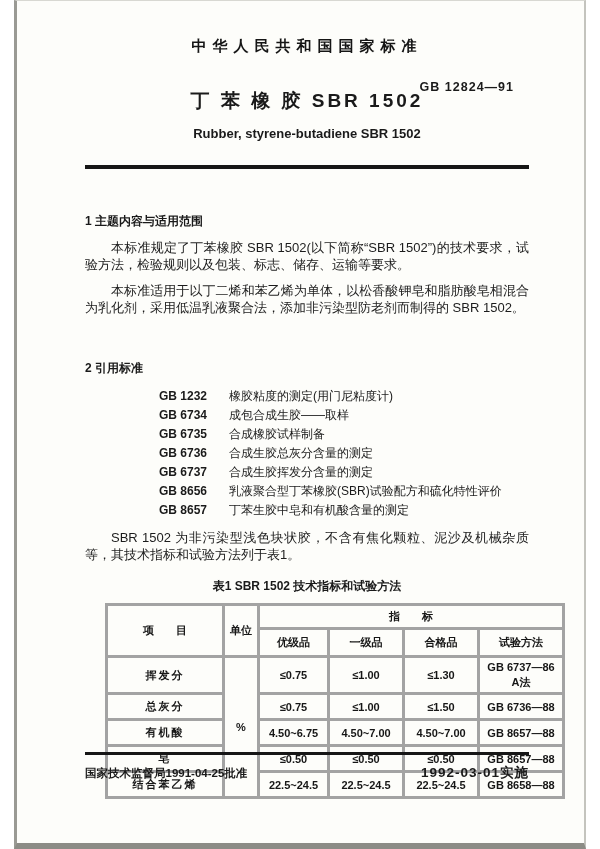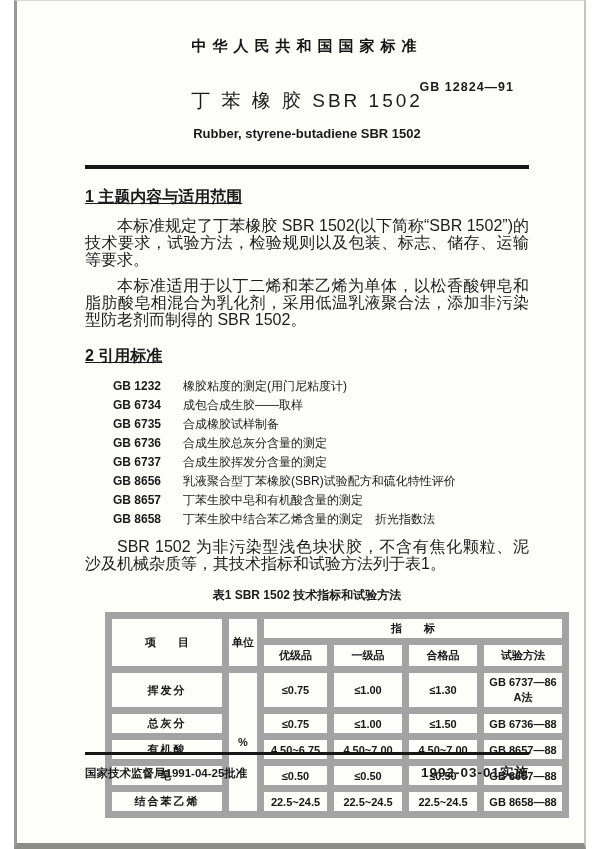--- a/index.html
+++ b/index.html
@@ -19,47 +19,47 @@
     border-left:3px solid #9a9a94;
     overflow:hidden;
   }
   .content { padding:36px 55px 0 68px; }
 
   .org {
     text-align:center; font-weight:bold; font-size:15px;
     letter-spacing:6px; color:#151515;
   }
   .title-row { position:relative; margin-top:32px; text-align:center; }
-  .title { font-size:19px; font-weight:normal; letter-spacing:3px; }
+  .title { font-size:19px; font-weight:bold; letter-spacing:3px; }
   .stdno {
     position:absolute; right:15px; top:-8px;
     font-weight:bold; font-size:12.5px; letter-spacing:1px;
   }
   .subtitle { text-align:center; font-weight:bold; font-size:13px; margin-top:12px; }
   .top-rule { height:4px; background:#161616; margin-top:24px; }
 
-  .sec-heading { font-weight:bold; font-size:16px; margin-top:18px;text-decoration:underline; }
+  .sec-heading { font-weight:bold; font-size:12px; margin-top:44px; }
   .para {
-    font-size:16px; line-height:17px; text-indent:2em;
+    font-size:13px; line-height:17px; text-indent:2em;
     margin-top:9px; text-align:justify; color:#1c1c1c;
   }
 
   .refs { margin:10px 0 0 28px; font-size:12px; }
-  .ref-row { display:flex; line-height:19px; }
+  .ref-row { display:flex; line-height:19px;margin-left:46px; }
   .ref-code { width:70px; flex:0 0 70px; font-weight:bold; }
   .ref-title { flex:1; }
 
   .tbl-caption { text-align:center; font-weight:bold; font-size:12px; margin-top:15px; }
   table.spec {
     margin:8px 0 0 20px; width:457px;
     border-collapse:collapse; table-layout:fixed;
     font-size:11px;
   }
   .spec th, .spec td {
-    border:7px solid #a3a3a3; text-align:center;
+    border:3px solid #a3a3a3; text-align:center;
     padding:2px; color:#161616;
   }
   .spec thead th { font-weight:bold; }
   .spec thead tr.h1 th { height:24px; }
   .spec thead tr.h2 th { height:28px; }
   .spec tbody td { height:26px; font-weight:bold; }
   .spec td.item-cell { letter-spacing:2px; }
 
   .footer { position:absolute; left:68px; right:55px; top:751px; }
   .footer-rule { height:3px; background:#161616; }
@@ -111,24 +111,20 @@
         <span class="ref-code">GB 6737</span>
         <span class="ref-title">合成生胶挥发分含量的测定</span>
       </div>
       <div class="ref-row">
         <span class="ref-code">GB 8656</span>
         <span class="ref-title">乳液聚合型丁苯橡胶(SBR)试验配方和硫化特性评价</span>
       </div>
       <div class="ref-row">
         <span class="ref-code">GB 8657</span>
         <span class="ref-title">丁苯生胶中皂和有机酸含量的测定</span>
-      </div>
-      <div class="ref-row">
-        <span class="ref-code">GB 8658</span>
-        <span class="ref-title">丁苯生胶中结合苯乙烯含量的测定　折光指数法</span>
       </div>
     </div>
 
     <p class="para">SBR 1502 为非污染型浅色块状胶，不含有焦化颗粒、泥沙及机械杂质等，其技术指标和试验方法列于表1。</p>
 
     <div class="tbl-caption">表1  SBR 1502 技术指标和试验方法</div>
 
     <table class="spec">
       <colgroup>
         <col style="width:117px">

